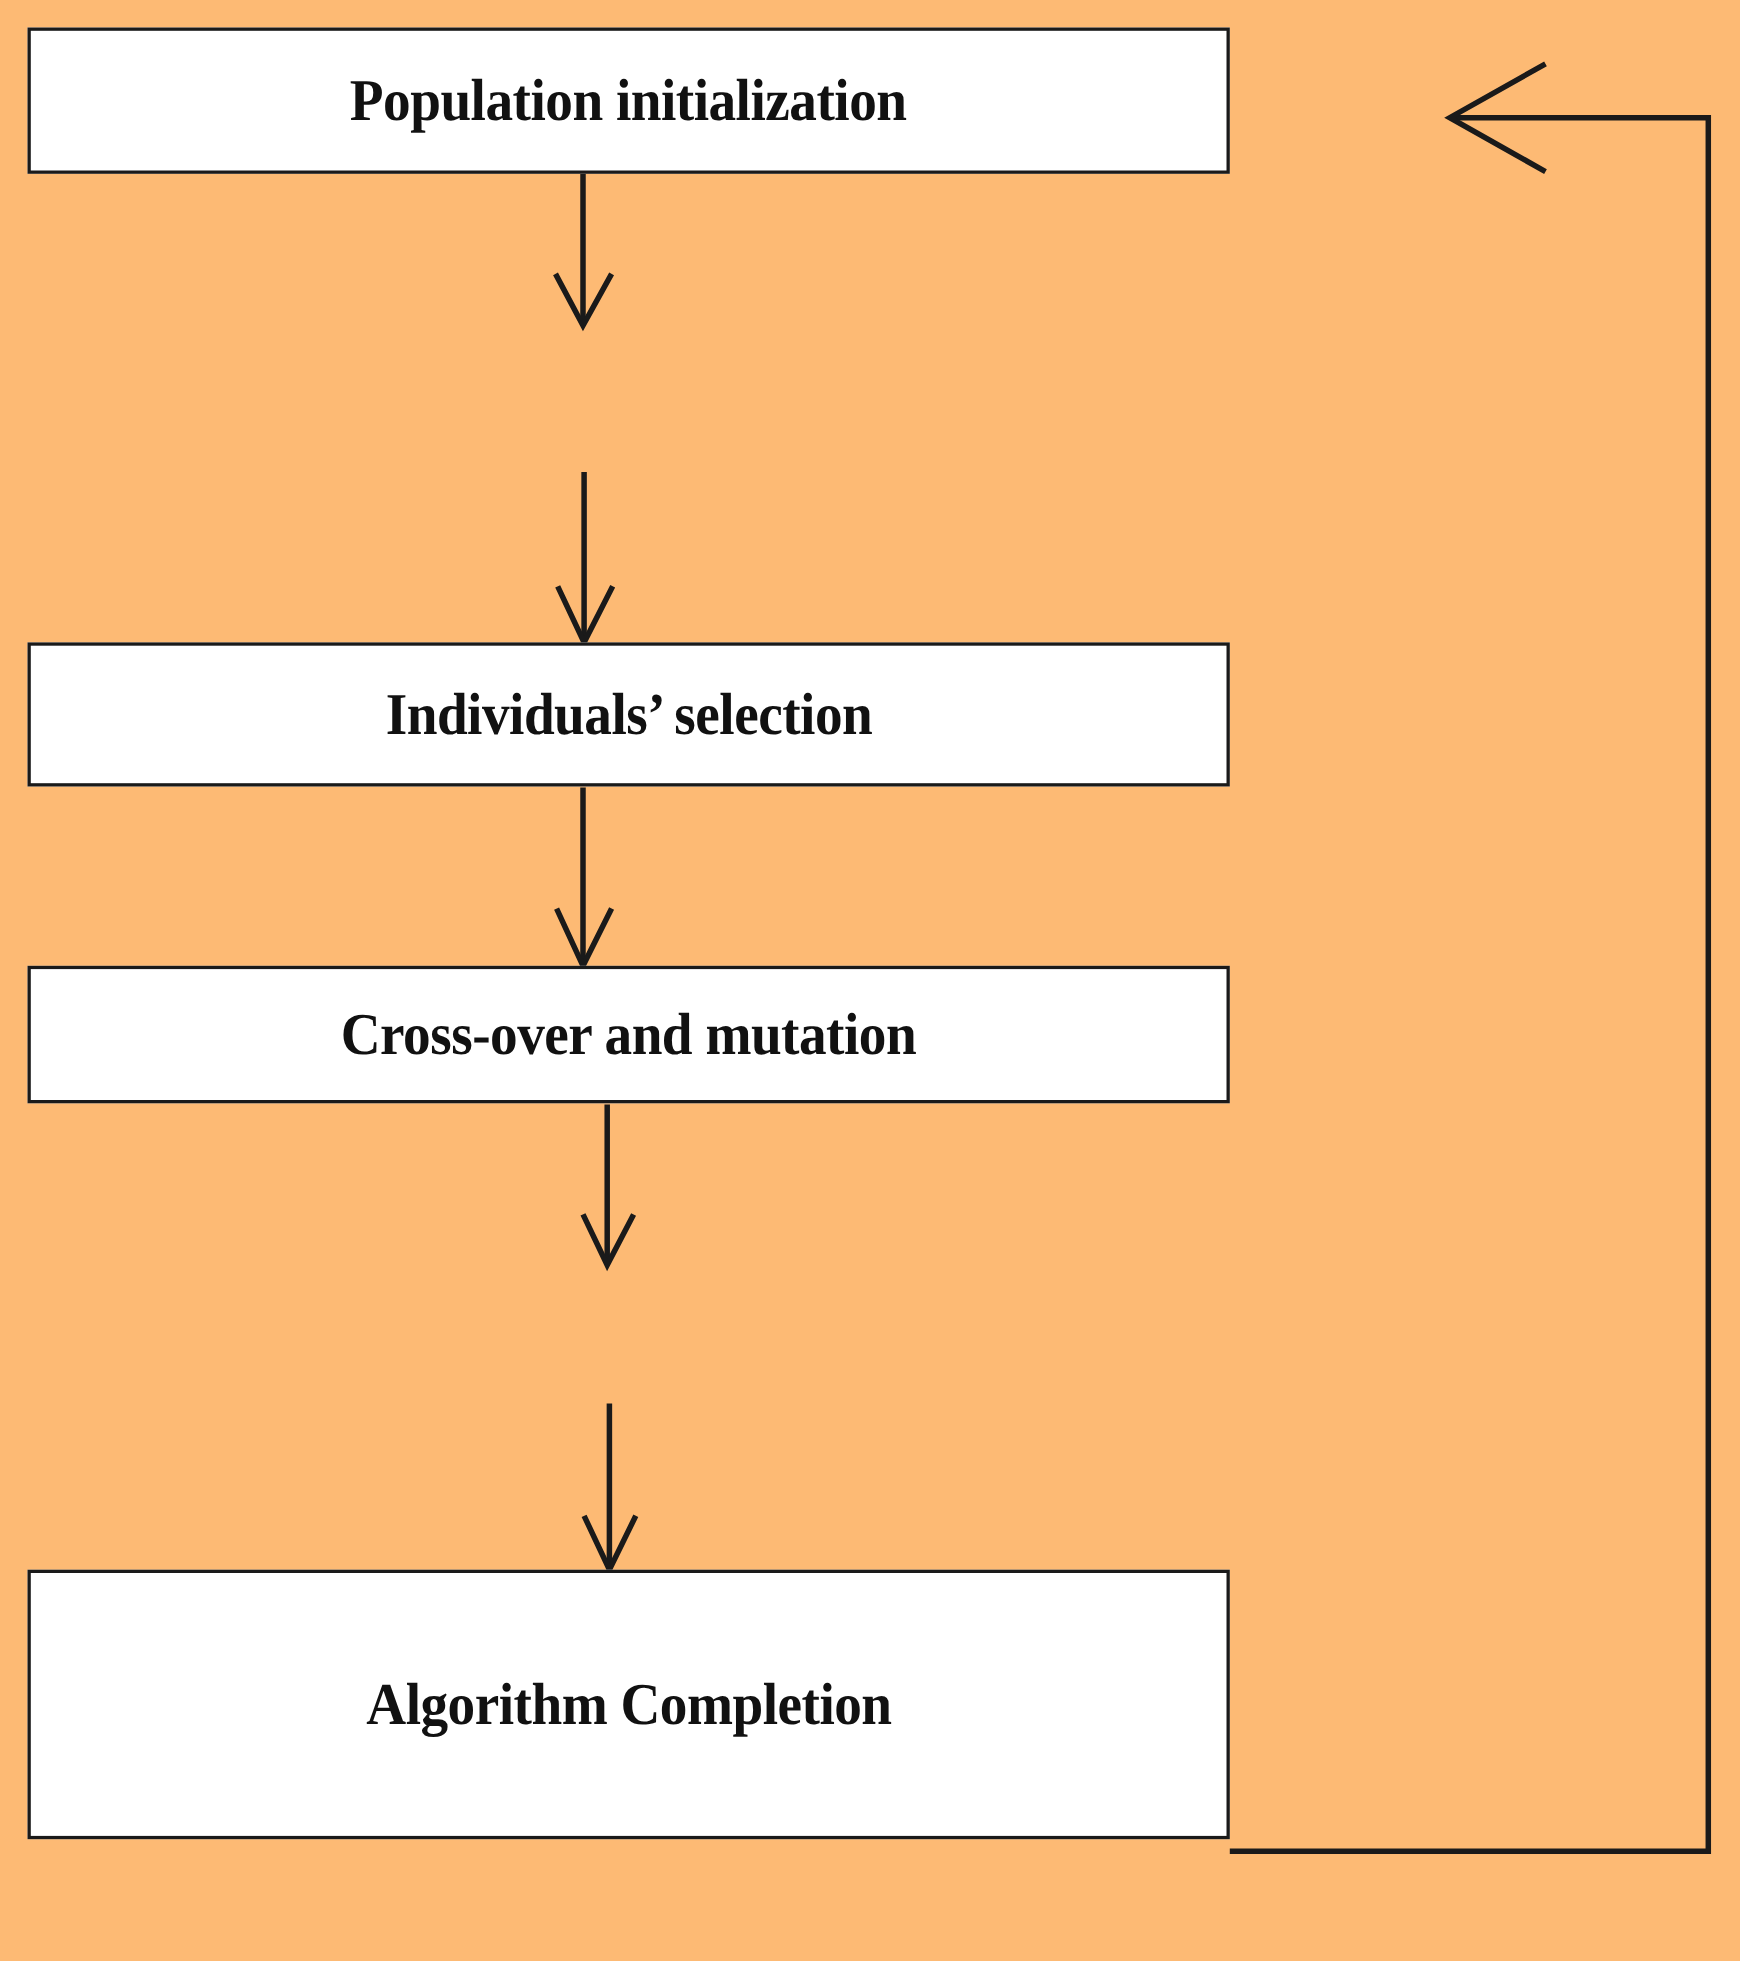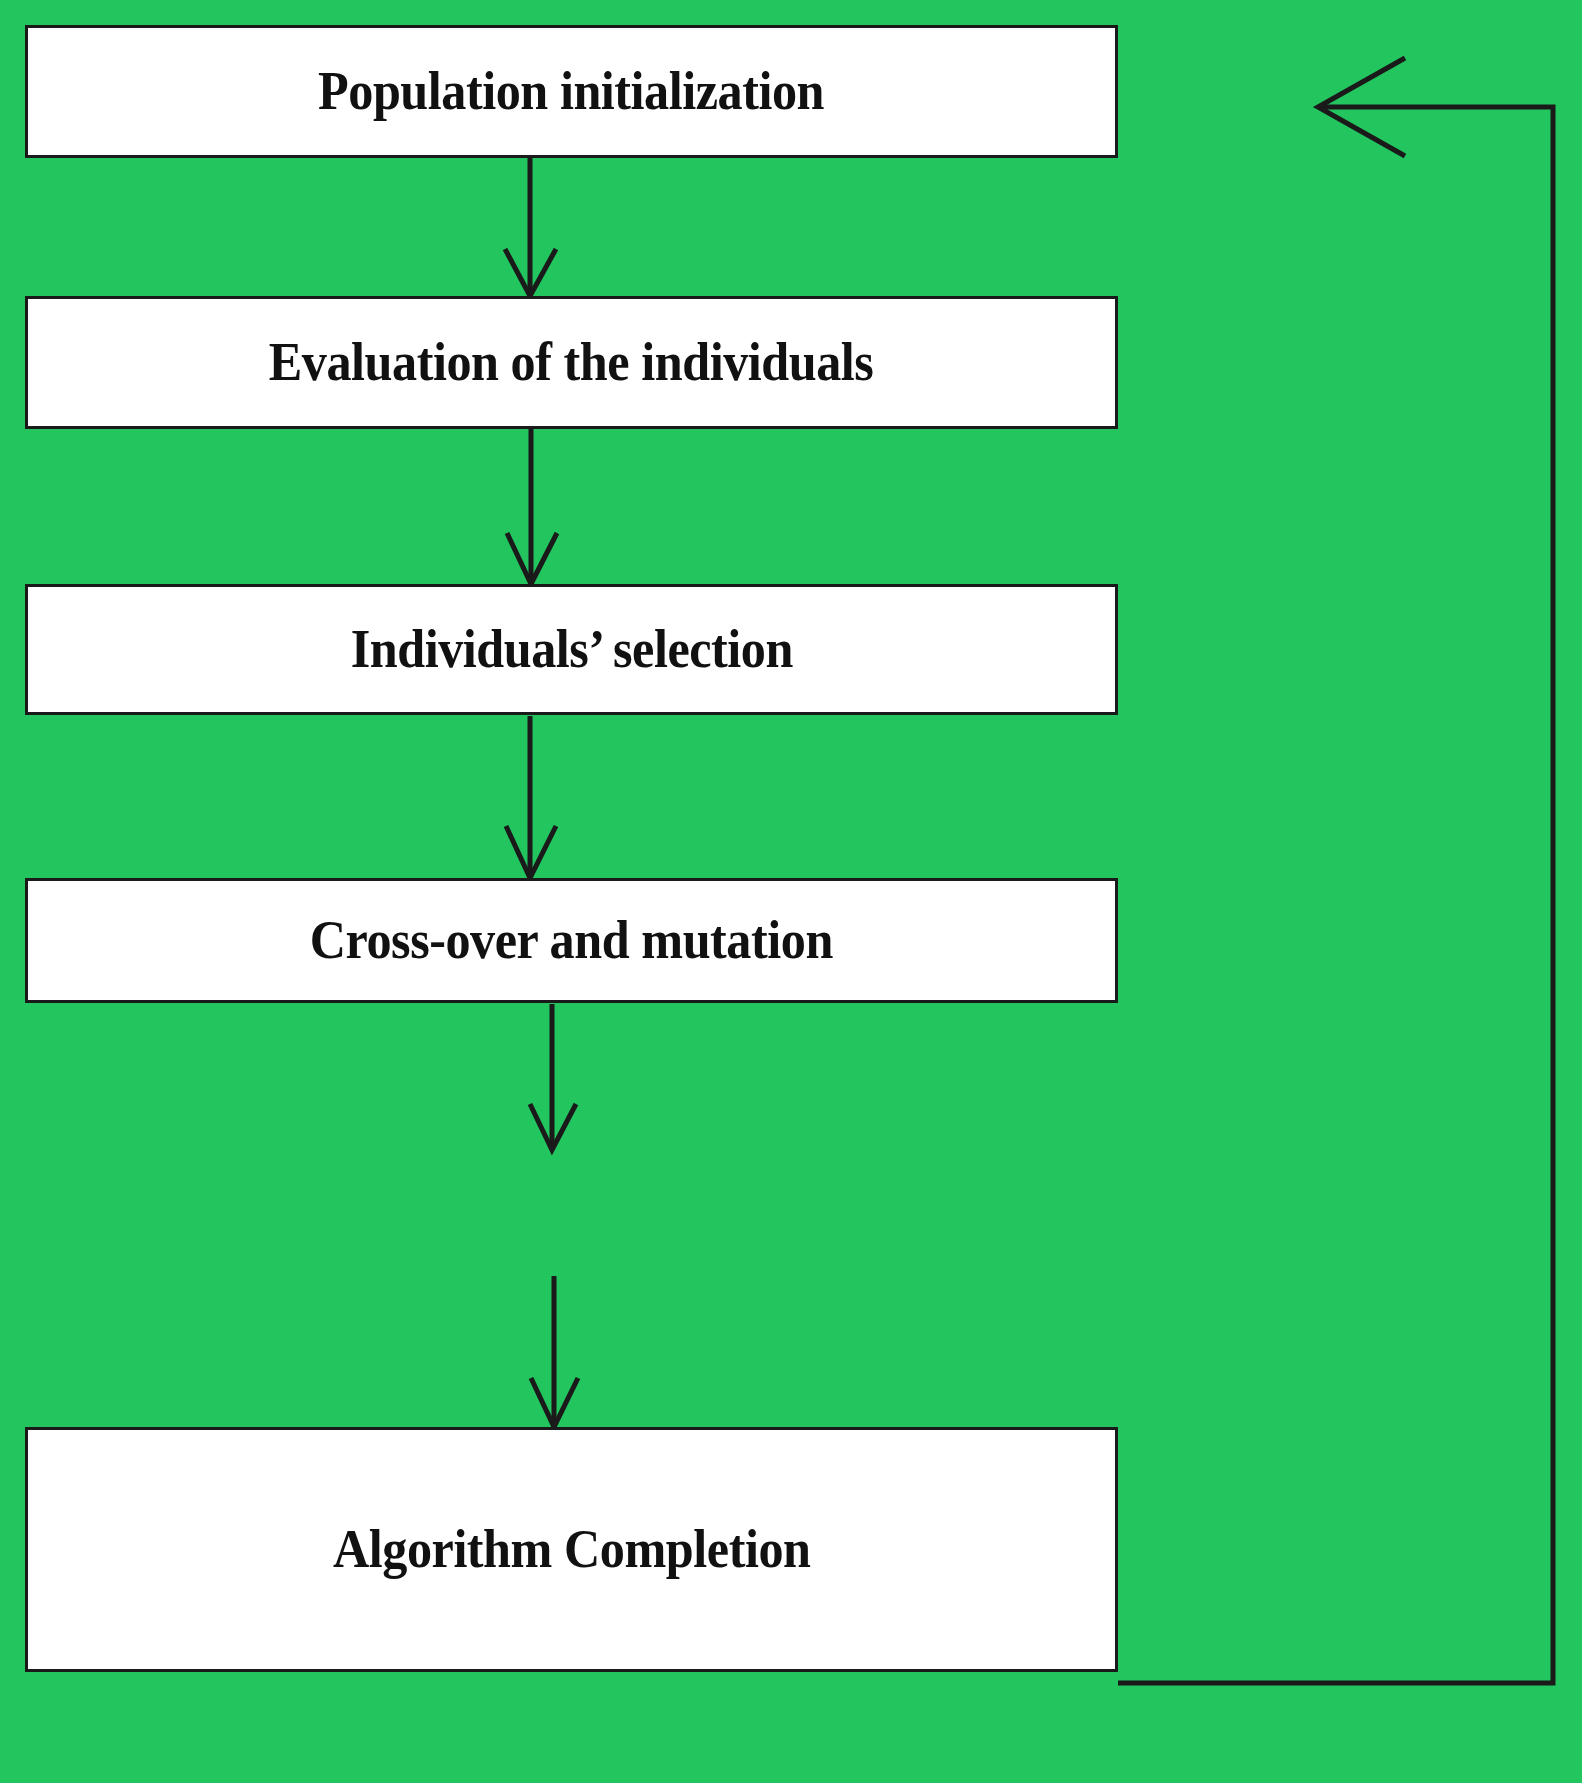--- a/index.html
+++ b/index.html
@@ -8,21 +8,21 @@
     padding: 0;
     background: #ffffff;
   }
   body {
     font-family: "Liberation Serif", "DejaVu Serif", serif;
   }
   #canvas {
     position: relative;
     width: 1582px;
     height: 1783px;
-    background: #22c55e;
+    background: #fdba74;
     overflow: hidden;
   }
   .flow-box {
     position: absolute;
     box-sizing: border-box;
     background: #ffffff;
     border: 3px solid #1a1a1a;
     display: flex;
     align-items: center;
     justify-content: center;
@@ -84,23 +84,20 @@
     <g>
       <polyline points="1118,1683 1553,1683 1553,107 1322,107" fill="none" stroke="#1a1a1a" stroke-width="5"></polyline>
       <polyline points="1405,58 1318,107 1405,156" fill="none" stroke="#1a1a1a" stroke-width="5"></polyline>
     </g>
   </svg>
 
   <div class="flow-box" style="left:25px; top:25px; width:1093px; height:133px;">
     <span class="box-label">Population initialization</span>
   </div>
 
-  <div class="flow-box" style="left:25px; top:296px; width:1093px; height:133px;">
-    <span class="box-label">Evaluation of the individuals</span>
-  </div>
 
   <div class="flow-box" style="left:25px; top:584px; width:1093px; height:131px;">
     <span class="box-label">Individuals’ selection</span>
   </div>
 
   <div class="flow-box" style="left:25px; top:878px; width:1093px; height:125px;">
     <span class="box-label">Cross-over and mutation</span>
   </div>
 
 

